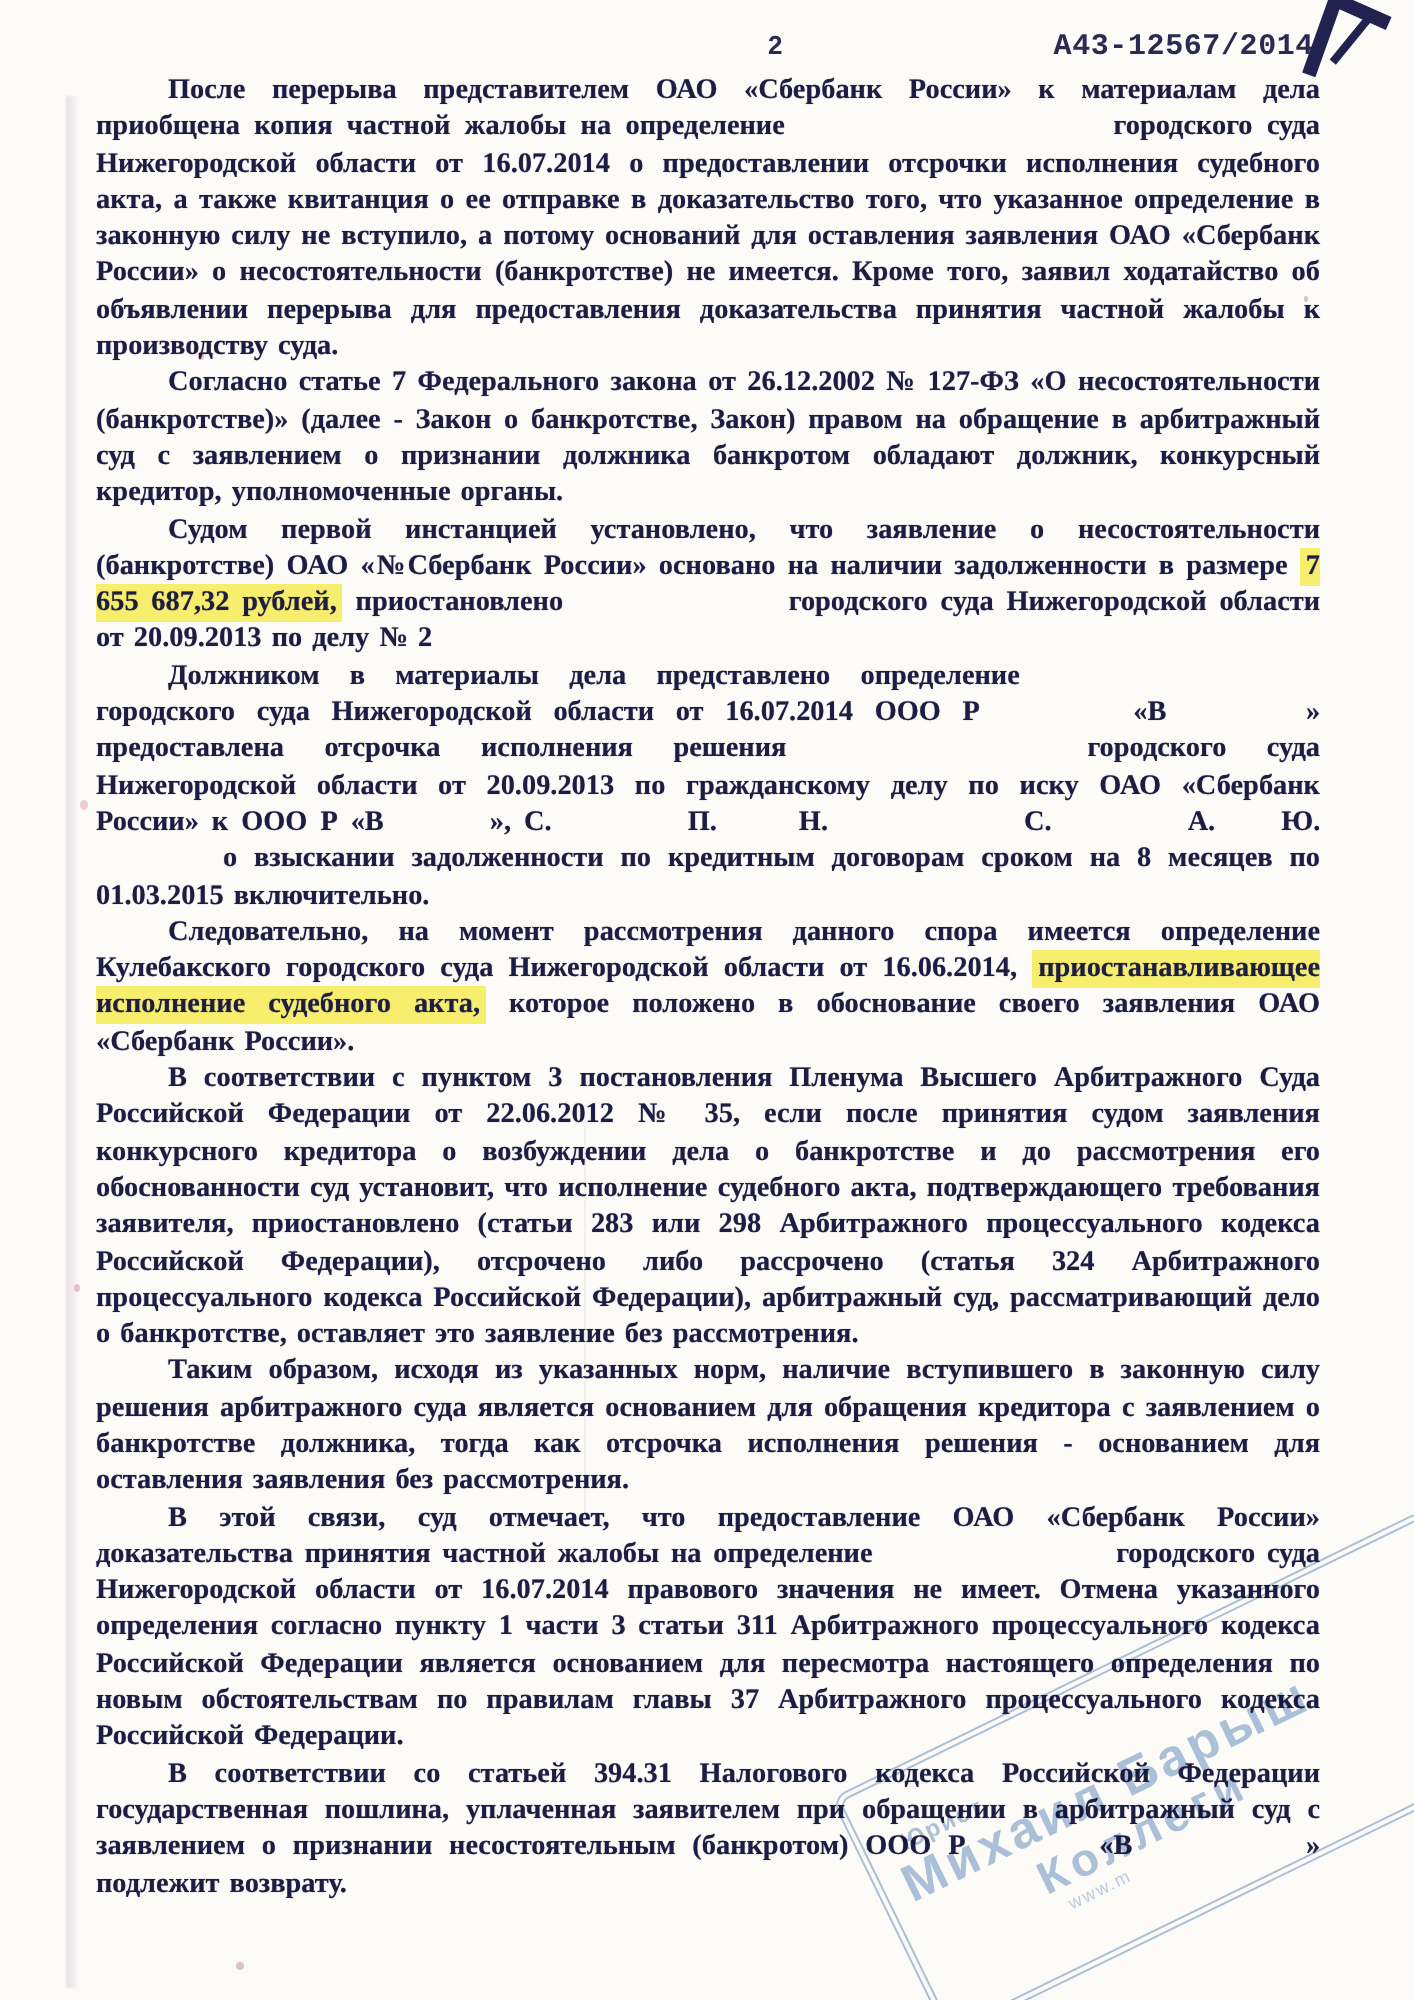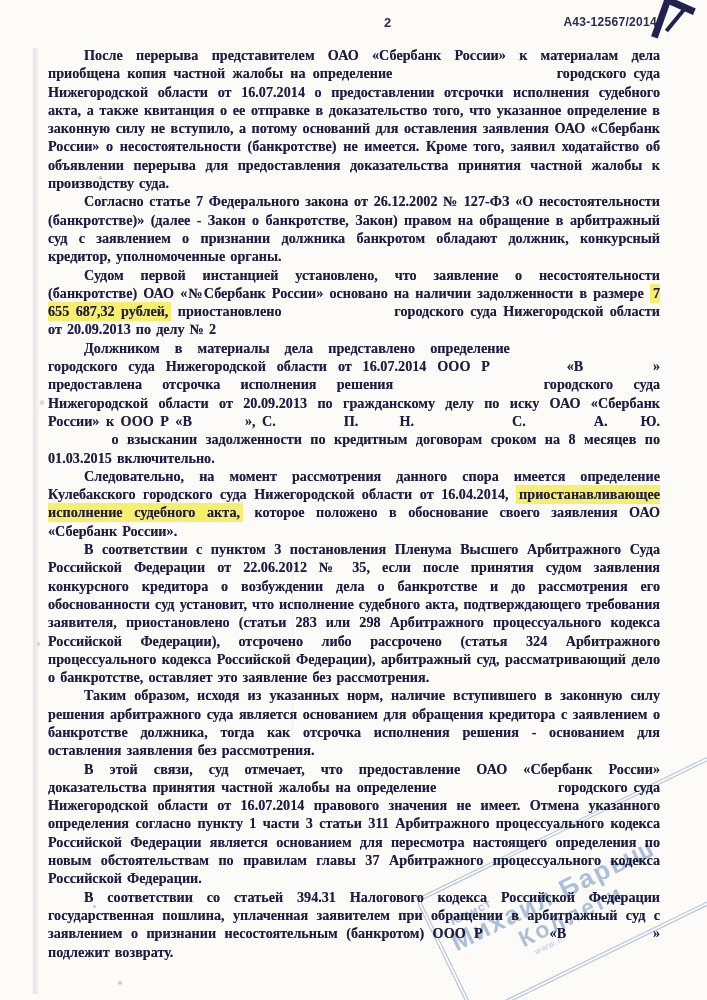--- a/index.html
+++ b/index.html
@@ -12,30 +12,30 @@
     color:var(--ink,#1d1d44);
   }
   
   .hdr-pagenum{
     position:absolute;top:15px;left:384px;
     font-family:"Liberation Sans",sans-serif;
     font-size:13px;font-weight:bold;color:#2a2a52;
   }
   .hdr-case{
     position:absolute;top:15px;right:50px;
-    font-family:Liberation Sans, sans-serif;
-    font-size:12px;font-weight:bold;color:#2a2a52;
+    font-family:Liberation Mono, monospace;
+    font-size:15px;font-weight:bold;color:#2a2a52;
     letter-spacing:.3px;
   }
   .corner-logo{
     position:absolute;top:-4px;right:10px;
   }
   
   .doc-body{
-    position:absolute;left:48px;top:46px;width:612px;
+    position:absolute;left:48px;top:36px;width:612px;
     font-size:14.2px;font-weight:700;
     line-height:18.3px;
     text-align:justify;
     word-spacing:1.5px;
     text-shadow:0 0 .5px rgba(29,29,68,.55);
   }
   .doc-body p{margin:0;text-indent:36px;}
   .gap{display:inline-block;height:2px;}
   mark.hl{
     background:var(--highlight,#f7ee6d);
@@ -101,21 +101,21 @@
       <path d="M6 44 L14 5 L42 13" fill="none" stroke="#222250" stroke-width="7"></path>
       <path d="M34 8 L17 36" fill="none" stroke="#222250" stroke-width="4"></path>
     </g>
   </svg>
 
   <div class="doc-body">
       <p><span>После перерыва представителем ОАО «Сбербанк России» к материалам дела приобщена копия частной жалобы на определение</span> <span class="gap" style="width: 150px;"></span> <span>городского суда Нижегородской области от 16.07.2014 о предоставлении отсрочки исполнения судебного акта, а также квитанция о ее отправке в доказательство того, что указанное определение в законную силу не вступило, а потому оснований для оставления заявления ОАО «Сбербанк России» о несостоятельности (банкротстве) не имеется. Кроме того, заявил ходатайство об объявлении перерыва для предоставления доказательства принятия частной жалобы к производству суда.</span> </p>
       <p><span>Согласно статье 7 Федерального закона от 26.12.2002 № 127-ФЗ «О несостоятельности (банкротстве)» (далее - Закон о банкротстве, Закон) правом на обращение в арбитражный суд с заявлением о признании должника банкротом обладают должник, конкурсный кредитор, уполномоченные органы.</span> </p>
       <p><span>Судом первой инстанцией установлено, что заявление о несостоятельности (банкротстве) ОАО «№Сбербанк России» основано на наличии задолженности в размере</span> <mark class="hl">7 655 687,32 рублей,</mark> <span>приостановлено</span> <span class="gap" style="width: 100px;"></span> <span>городского суда Нижегородской области от 20.09.2013 по делу № 2</span> </p>
       <p><span>Должником в материалы дела представлено определение</span> <span class="gap" style="width: 135px;"></span> <span>городского суда Нижегородской области от 16.07.2014 ООО Р</span> <span class="gap" style="width: 55px;"></span> <span>«В</span> <span class="gap" style="width: 48px;"></span> <span>» предоставлена отсрочка исполнения решения</span> <span class="gap" style="width: 110px;"></span> <span>городского суда Нижегородской области от 20.09.2013 по гражданскому делу по иску ОАО «Сбербанк России» к ООО Р «В</span> <span class="gap" style="width: 40px;"></span> <span>», С.</span> <span class="gap" style="width: 55px;"></span> <span>П.</span> <span class="gap" style="width: 28px;"></span> <span>Н.</span> <span class="gap" style="width: 85px;"></span> <span>С.</span> <span class="gap" style="width: 55px;"></span> <span>А.</span> <span class="gap" style="width: 20px;"></span> <span>Ю.</span> <span class="gap" style="width: 55px;"></span> <span>о взыскании задолженности по кредитным договорам сроком на 8 месяцев по 01.03.2015 включительно.</span> </p>
-      <p><span>Следовательно, на момент рассмотрения данного спора имеется определение Кулебакского городского суда Нижегородской области от 16.04.2014,</span> <mark class="hl">приостанавливающее исполнение судебного акта,</mark> <span>которое положено в обоснование своего заявления ОАО «Сбербанк России».</span> </p>
+      <p><span>Следовательно, на момент рассмотрения данного спора имеется определение Кулебакского городского суда Нижегородской области от 16.06.2014,</span> <mark class="hl">приостанавливающее исполнение судебного акта,</mark> <span>которое положено в обоснование своего заявления ОАО «Сбербанк России».</span> </p>
       <p><span>В соответствии с пунктом 3 постановления Пленума Высшего Арбитражного Суда Российской Федерации от 22.06.2012 № 35, если после принятия судом заявления конкурсного кредитора о возбуждении дела о банкротстве и до рассмотрения его обоснованности суд установит, что исполнение судебного акта, подтверждающего требования заявителя, приостановлено (статьи 283 или 298 Арбитражного процессуального кодекса Российской Федерации), отсрочено либо рассрочено (статья 324 Арбитражного процессуального кодекса Российской Федерации), арбитражный суд, рассматривающий дело о банкротстве, оставляет это заявление без рассмотрения.</span> </p>
       <p><span>Таким образом, исходя из указанных норм, наличие вступившего в законную силу решения арбитражного суда является основанием для обращения кредитора с заявлением о банкротстве должника, тогда как отсрочка исполнения решения - основанием для оставления заявления без рассмотрения.</span> </p>
       <p><span>В этой связи, суд отмечает, что предоставление ОАО «Сбербанк России» доказательства принятия частной жалобы на определение</span> <span class="gap" style="width: 110px;"></span> <span>городского суда Нижегородской области от 16.07.2014 правового значения не имеет. Отмена указанного определения согласно пункту 1 части 3 статьи 311 Арбитражного процессуального кодекса Российской Федерации является основанием для пересмотра настоящего определения по новым обстоятельствам по правилам главы 37 Арбитражного процессуального кодекса Российской Федерации.</span> </p>
       <p><span>В соответствии со статьей 394.31 Налогового кодекса Российской Федерации государственная пошлина, уплаченная заявителем при обращении в арбитражный суд с заявлением о признании несостоятельным (банкротом) ООО Р</span> <span class="gap" style="width: 50px;"></span> <span>«В</span> <span class="gap" style="width: 70px;"></span> <span>» подлежит возврату.</span> </p>
     </div>
 
   <div class="stamp">
     <div class="s-role">Юрист</div>
     <div class="s-name">Михаил Барыш</div>
     <div class="s-org">Коллеги</div>

